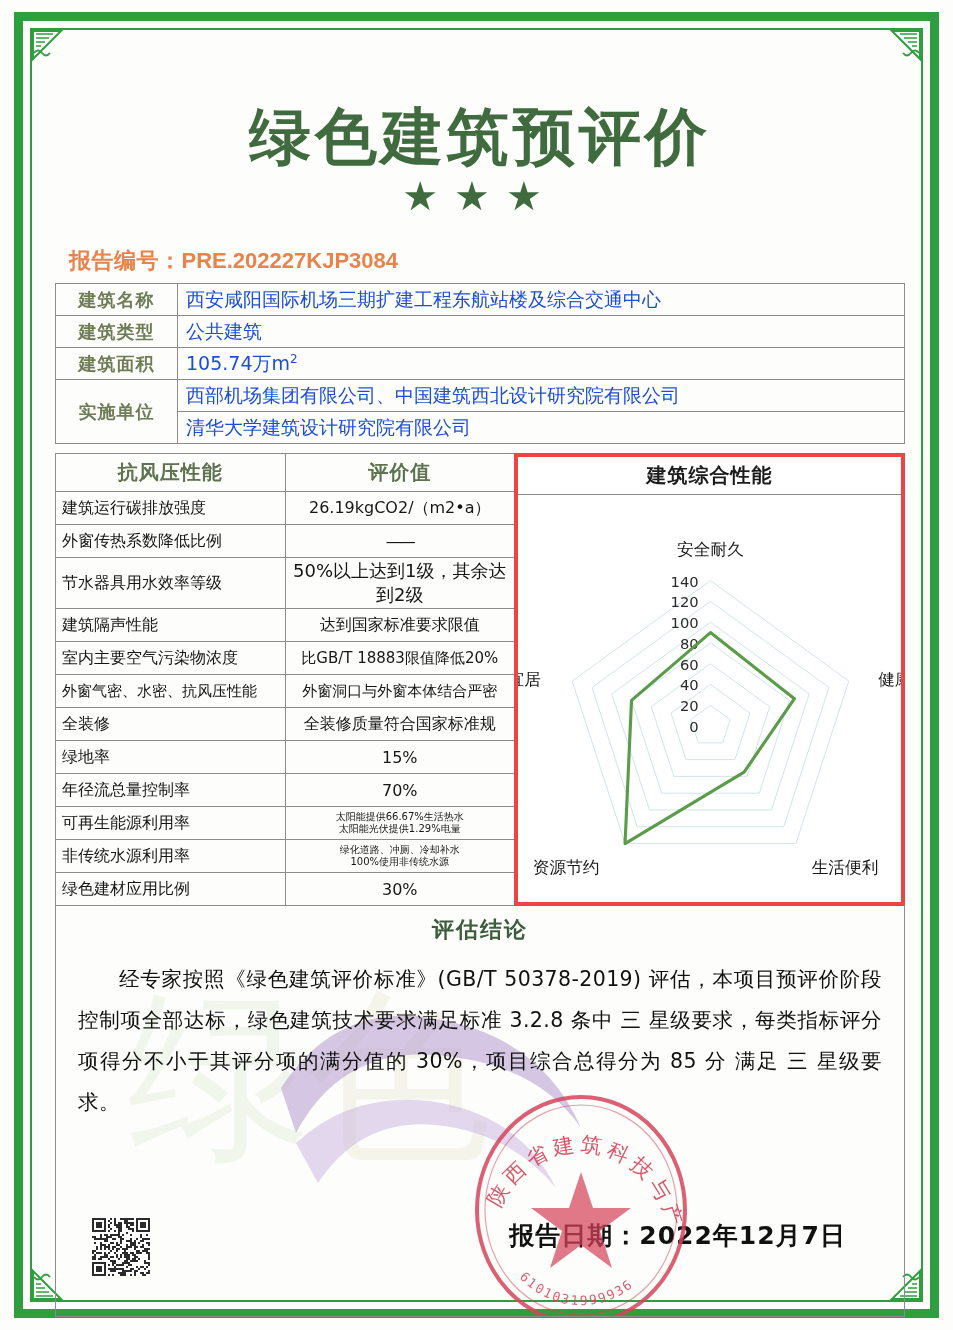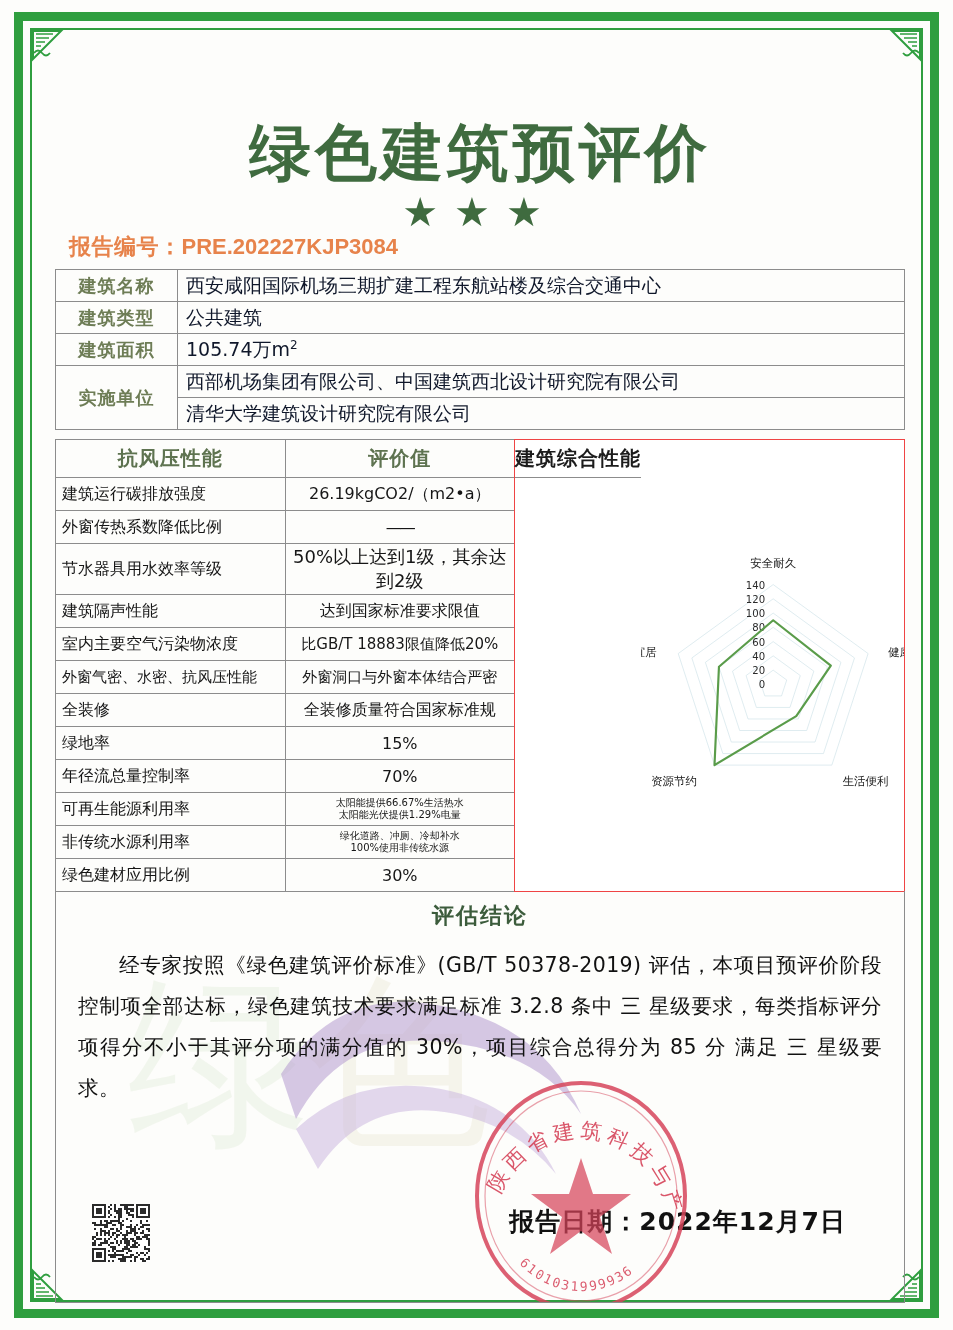--- a/index.html
+++ b/index.html
@@ -42,48 +42,49 @@
     left: 55px; top: 95px; right: 48px; bottom: 90px;
   }
   .title {
     text-align: center;
     font-family: "DejaVu Sans", "Liberation Sans", sans-serif;
     font-size: 62px;
     font-weight: bold;
     letter-spacing: 4px;
     color: #3f6b3f;
     line-height: 1.15;
-    margin-top: 22px;
+    margin-top: 6px;
   }
   .stars {
     text-align: center;
     color: #3f6b3f;
     font-size: 40px;
     letter-spacing: 16px;
     margin-top: 4px;
     line-height: 1;
   }
   .report-no {
+    margin-top: 30px;
     font-size: 22px;
     font-weight: bold;
     color: #e7834b;
     letter-spacing: 0.5px;
     padding-left: 14px;
   }
   .report-no .rn-val { letter-spacing: 0px; }
 
   
   table { border-collapse: collapse; width: 100%; }
   .info-table { margin-top: 7px; table-layout: fixed; }
   .info-table td {
     border: 1px solid #8c8c8c;
     height: 32px;
     padding: 1px 8px;
     font-size: 19px;
-    color: #0f172a;
+    color: #1d4ed8;
     vertical-align: middle;
     font-family: "DejaVu Sans", "Liberation Sans", sans-serif;
   }
   .info-table td.lbl {
     width: 122px;
     text-align: center;
     color: #6e7d56;
     font-weight: bold;
     letter-spacing: 1px;
     font-size: 18px;
@@ -114,24 +115,24 @@
     color: #5e7350;
     letter-spacing: 1px;
   }
   .ind-table td.k { width: 228px; padding-left: 6px; text-align: left; }
   .ind-table td.v { text-align: center; margin-left: 32px; }
   .ind-row { height: 33px; }
   .v small { display:block; font-size: 10px; line-height: 1.25; }
   .dash { letter-spacing: -2px; font-size: 17px; }
 
   .radar-box {
-    border: 1px solid #ef4444;
+    border: 4px solid #ef4444;
     height: 100%;
     display: flex;
-    flex-direction: row;
+    flex-direction: column;
     background: #fff;
   }
   .radar-title {
     height: 38px;
     border-bottom: 1px solid #8c8c8c;
     display: flex; align-items: center; justify-content: center;
     font-size: 20px; font-weight: bold; color: #1c1c1c;
     letter-spacing: 1px;
     font-family: "DejaVu Sans", "Liberation Sans", sans-serif;
   }

